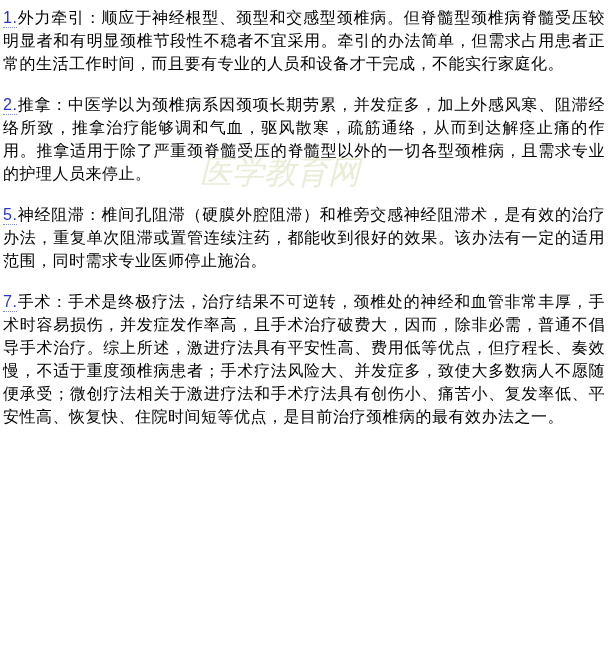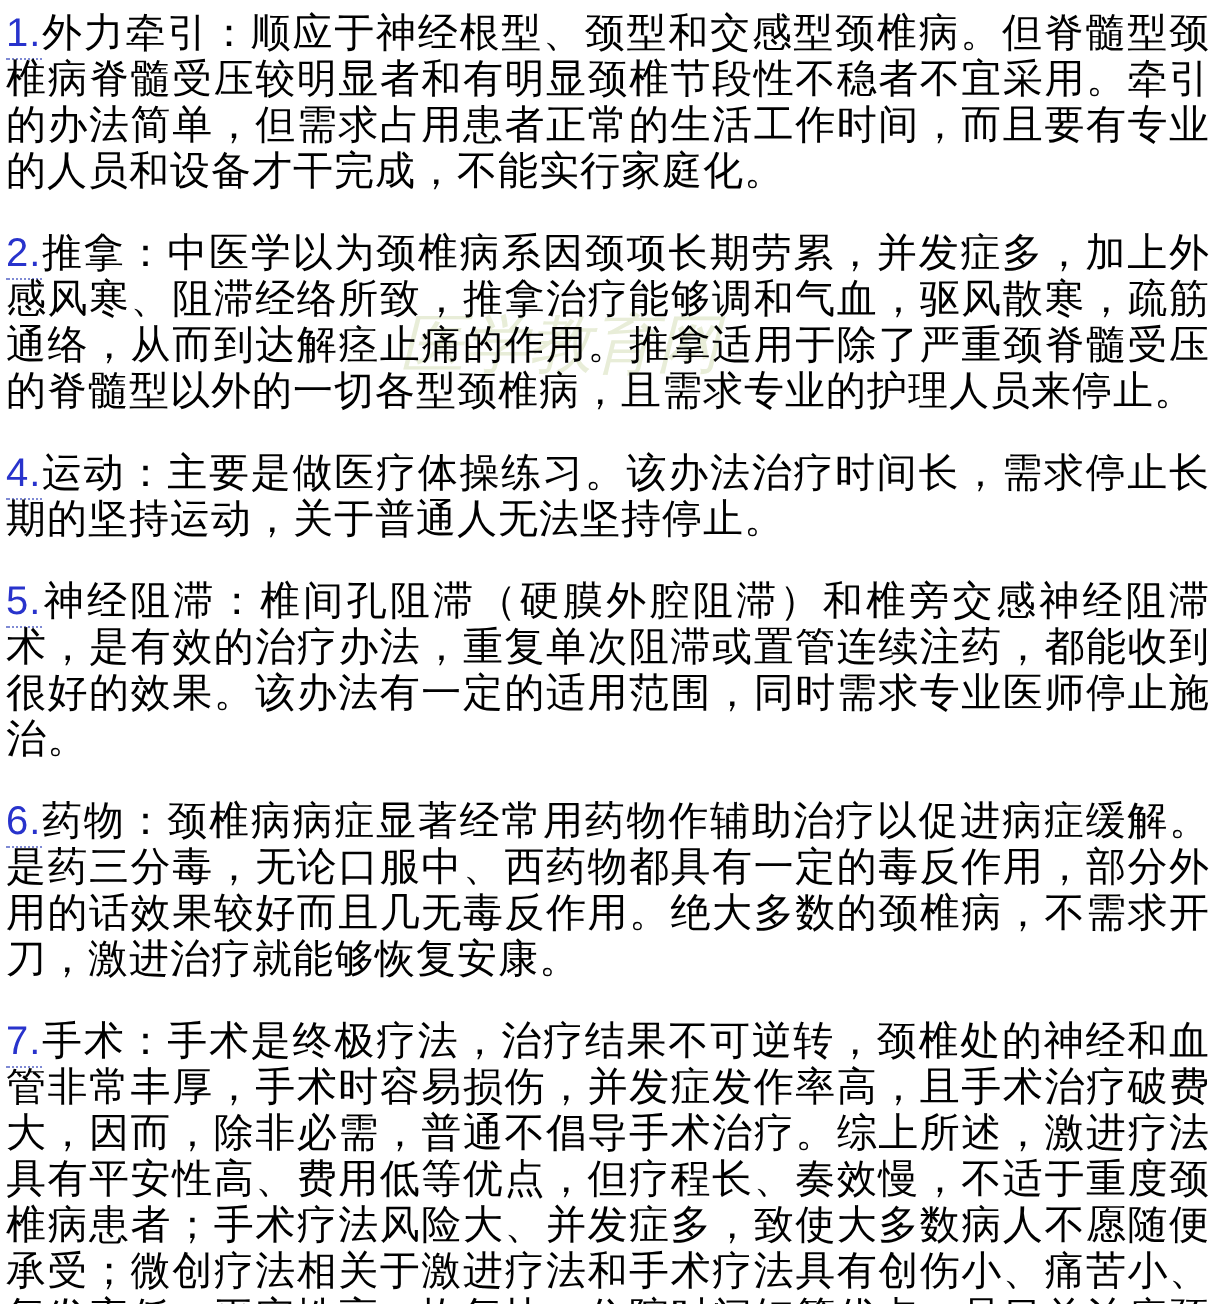--- a/index.html
+++ b/index.html
@@ -16,21 +16,21 @@
   }
   .article {
     position: relative;
     z-index: 1;
     padding: 6px 3px 0 3px;
     box-sizing: border-box;
     width: 608px;
   }
   .para {
     margin: 0 0 18px 0;
-    font-size: 20px;
+    font-size: 16px;
     line-height: 23px;
     color: var(--text-color, #000000);
     text-align: justify;
     letter-spacing: 0.5px;
     word-break: break-all;
   }
   .para .num {
     color: var(--number-color, #2833cc);
     border-bottom: 1px dotted var(--number-underline-color, #7f8ad4);
     padding-bottom: 1px;
@@ -54,20 +54,18 @@
 <body style="background: rgb(255, 255, 255);">
 
 <div class="watermark">医学教育网</div>
 
 <div class="article">
   <p class="para"><span class="num">1.</span><span>外力牵引：顺应于神经根型、颈型和交感型颈椎病。但脊髓型颈椎病脊髓受压较明显者和有明显颈椎节段性不稳者不宜采用。牵引的办法简单，但需求占用患者正常的生活工作时间，而且要有专业的人员和设备才干完成，不能实行家庭化。</span></p>
 
   <p class="para"><span class="num">2.</span><span>推拿：中医学以为颈椎病系因颈项长期劳累，并发症多，加上外感风寒、阻滞经络所致，推拿治疗能够调和气血，驱风散寒，疏筋通络，从而到达解痉止痛的作用。推拿适用于除了严重颈脊髓受压的脊髓型以外的一切各型颈椎病，且需求专业的护理人员来停止。</span></p>
 
 
-  <p class="para"><span class="num">4.</span><span>运动：主要是做医疗体操练习。该办法治疗时间长，需求停止长期的坚持运动，关于普通人无法坚持停止。</span></p>
 
   <p class="para"><span class="num">5.</span><span>神经阻滞：椎间孔阻滞（硬膜外腔阻滞）和椎旁交感神经阻滞术，是有效的治疗办法，重复单次阻滞或置管连续注药，都能收到很好的效果。该办法有一定的适用范围，同时需求专业医师停止施治。</span></p>
 
-  <p class="para"><span class="num">6.</span><span>药物：颈椎病病症显著经常用药物作辅助治疗以促进病症缓解。是药三分毒，无论口服中、西药物都具有一定的毒反作用，部分外用的话效果较好而且几无毒反作用。绝大多数的颈椎病，不需求开刀，激进治疗就能够恢复安康。</span></p>
 
   <p class="para"><span class="num">7.</span><span>手术：手术是终极疗法，治疗结果不可逆转，颈椎处的神经和血管非常丰厚，手术时容易损伤，并发症发作率高，且手术治疗破费大，因而，除非必需，普通不倡导手术治疗。综上所述，激进疗法具有平安性高、费用低等优点，但疗程长、奏效慢，不适于重度颈椎病患者；手术疗法风险大、并发症多，致使大多数病人不愿随便承受；微创疗法相关于激进疗法和手术疗法具有创伤小、痛苦小、复发率低、平安性高、恢复快、住院时间短等优点，是目前治疗颈椎病的最有效办法之一。</span></p>
 </div>
 
 </body></html>

